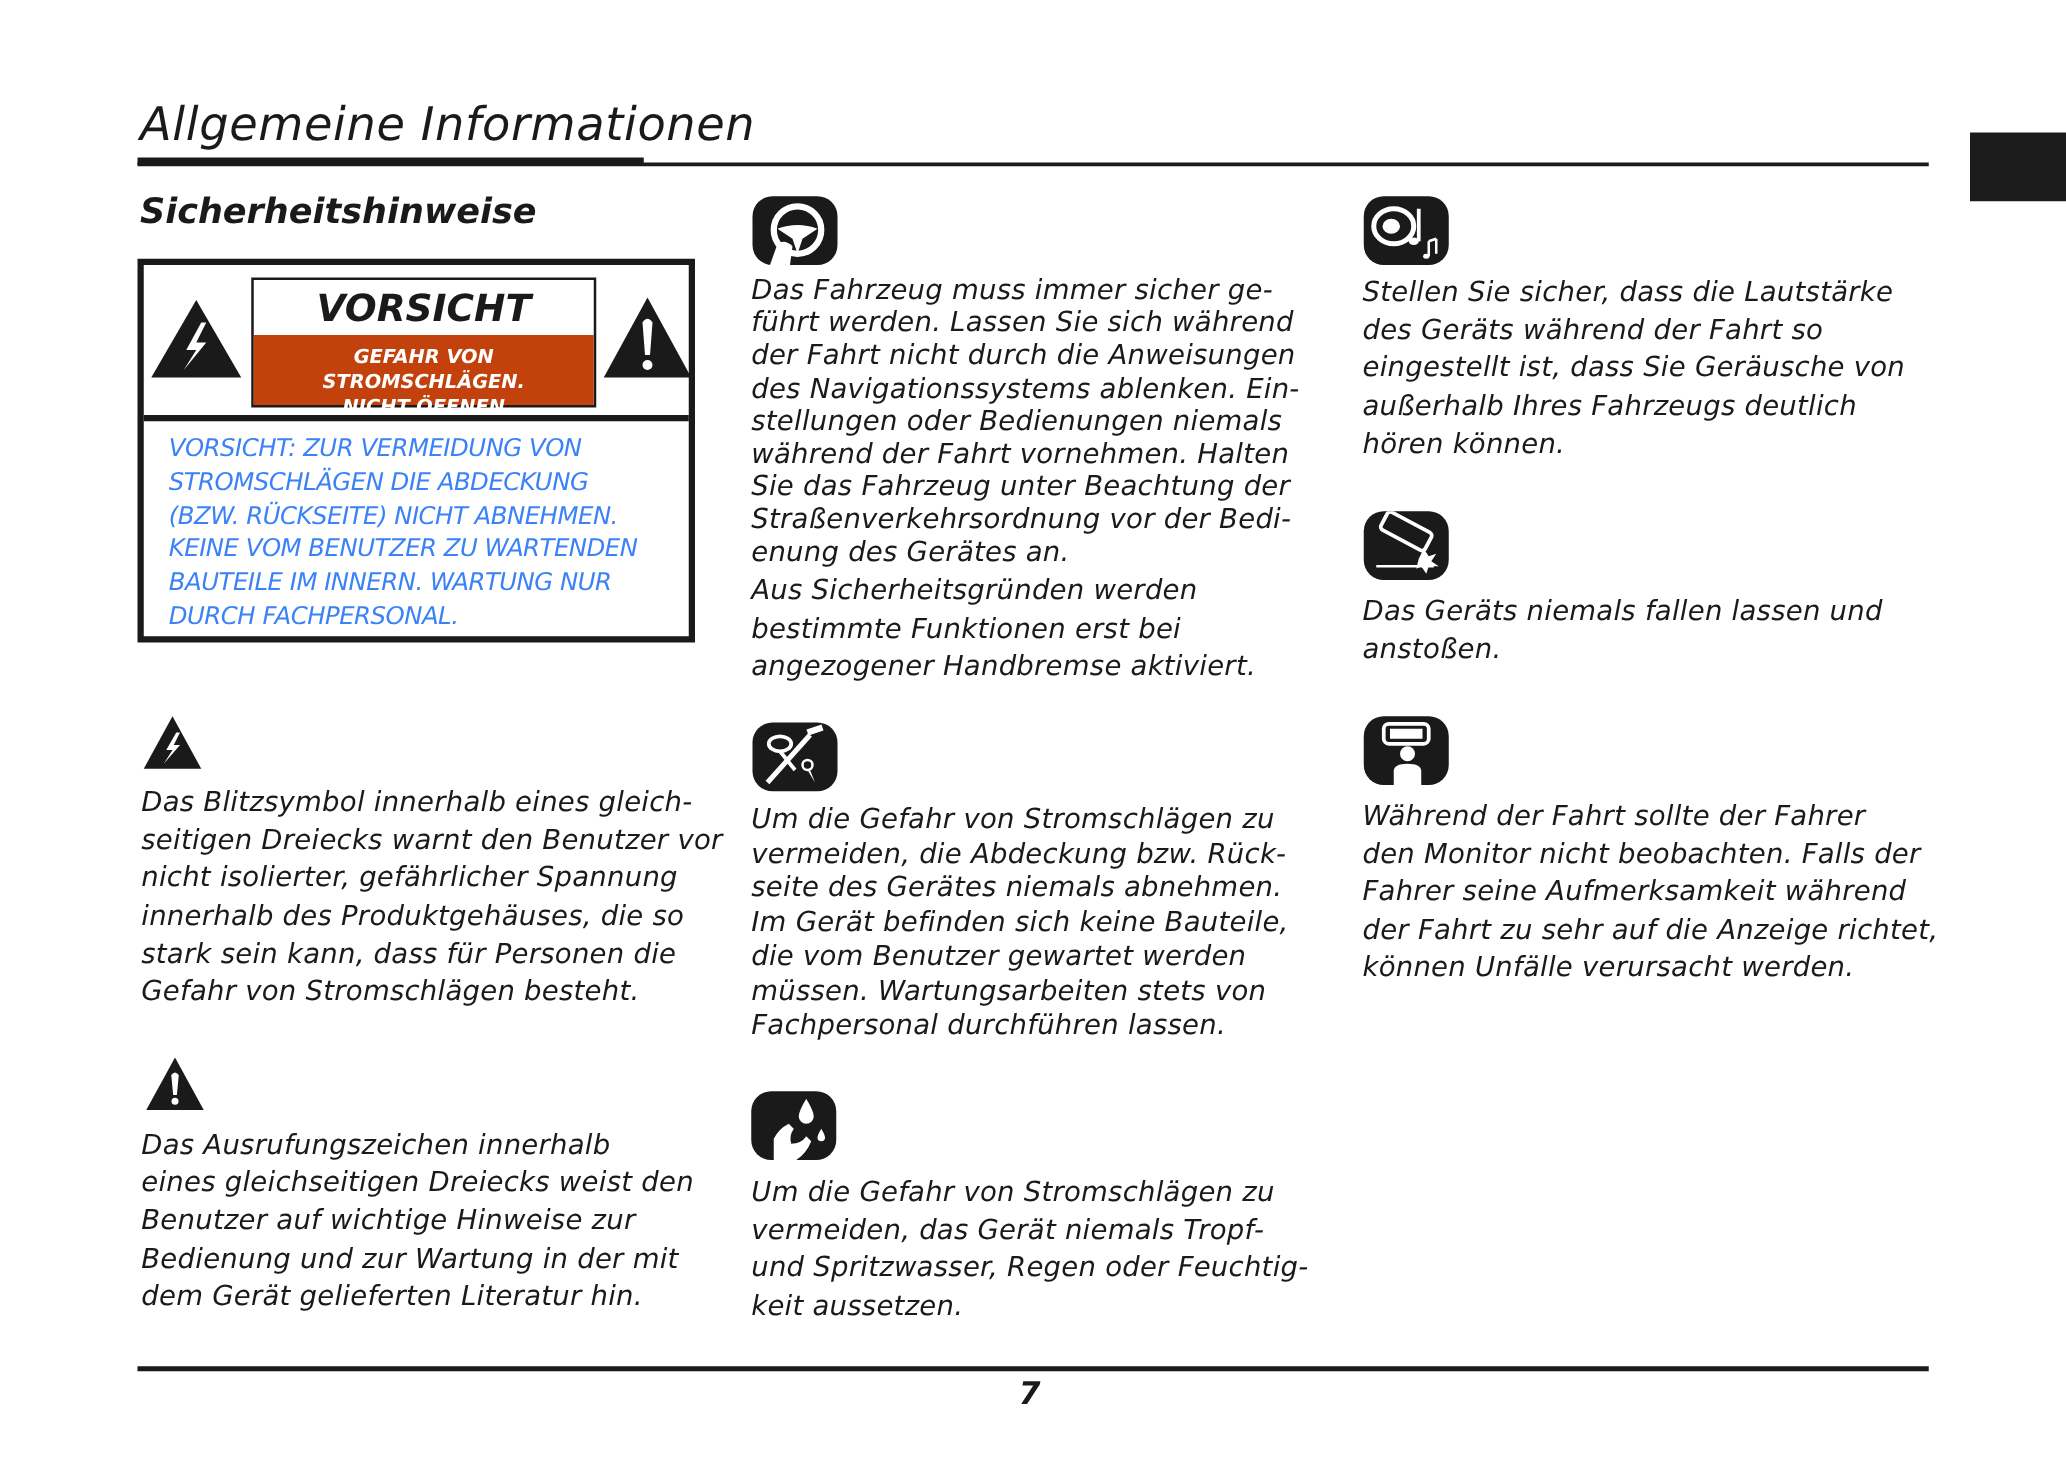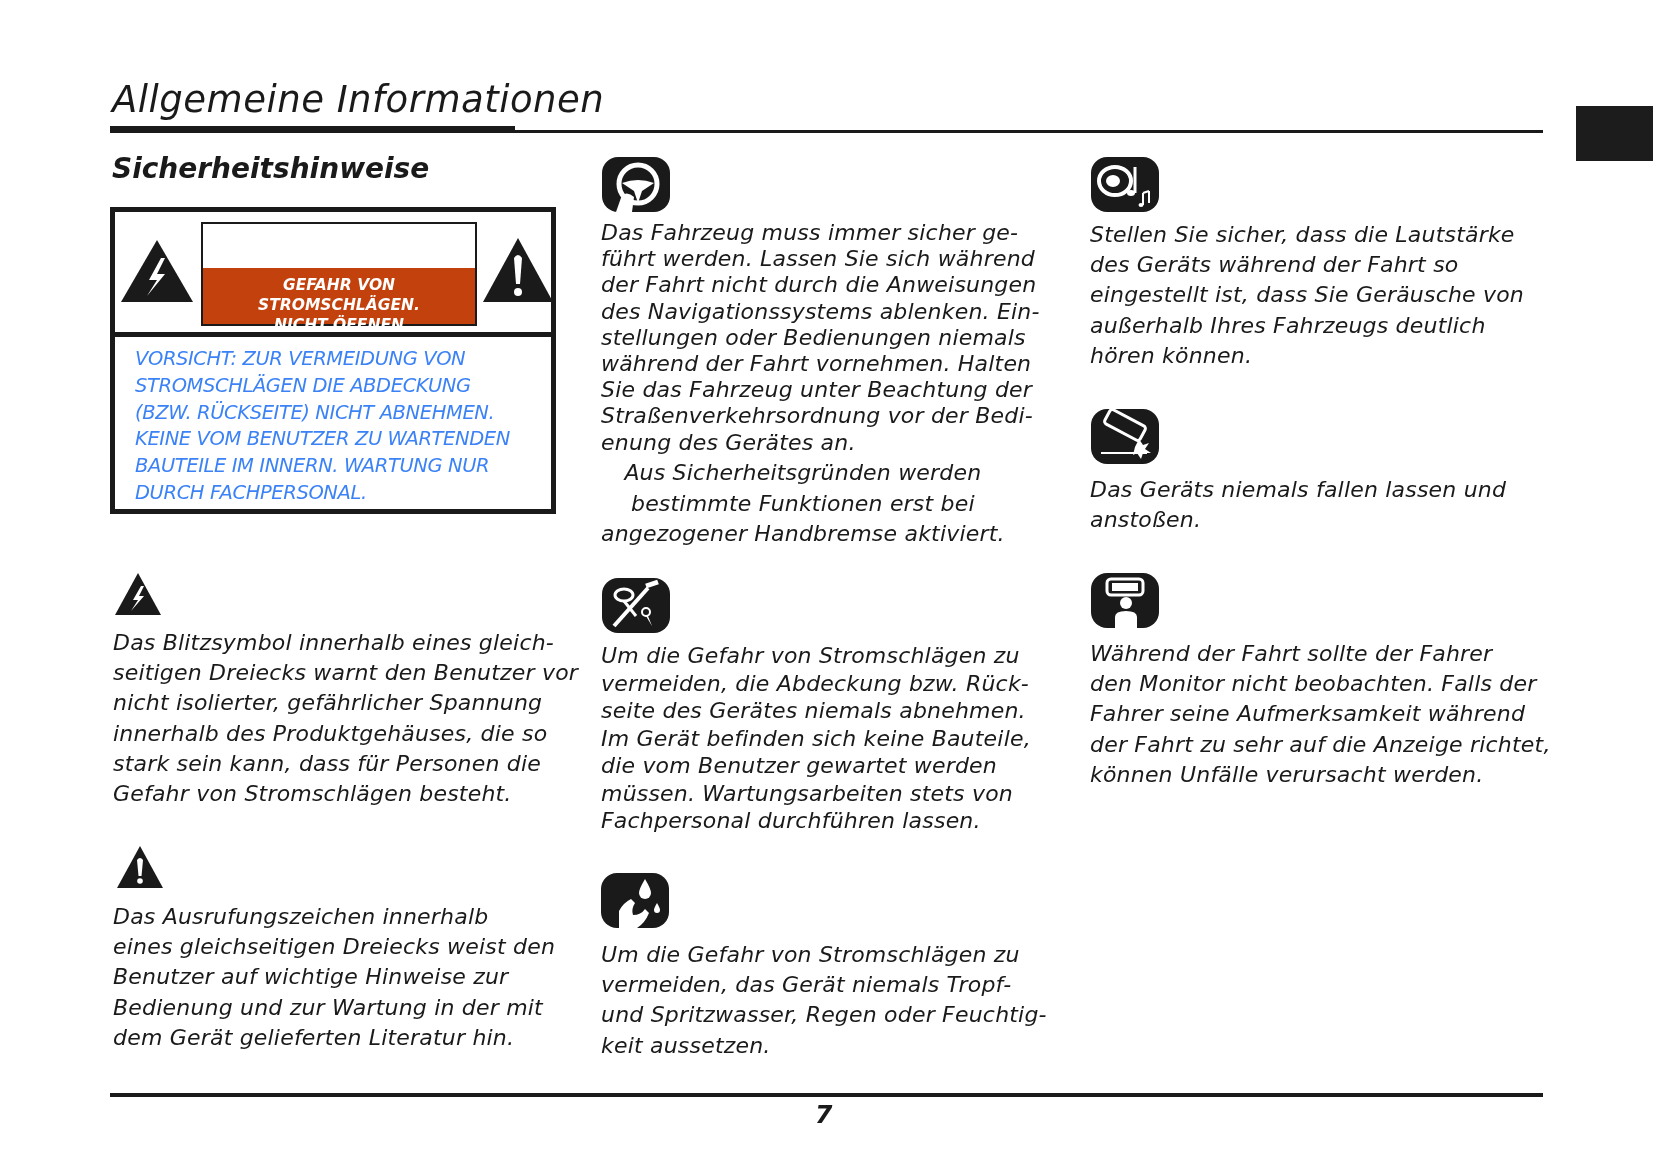--- a/index.html
+++ b/index.html
@@ -39,20 +39,21 @@
 
 <div class="abs caution-box">
   <div class="caution-top">
     <span class="tri-left">
       <svg width="76" height="66" viewBox="0 0 76 66">
         <polygon points="38,2 74,64 2,64" fill="#1a1a1a"></polygon>
         <polygon points="42,20 30,42 38,42 28,58 46,36 38,36 46,20" fill="#fff"></polygon>
       </svg>
     </span>
     <div class="vorsicht-panel">
+      <div class="vorsicht-word">VORSICHT</div>
       <div class="vorsicht-black">
         <div>GEFAHR VON STROMSCHLÄGEN.</div>
         <div>NICHT ÖFFNEN</div>
       </div>
     </div>
     <span class="tri-right">
       <svg width="74" height="68" viewBox="0 0 74 68">
         <polygon points="37,2 72,66 2,66" fill="#1a1a1a"></polygon>
         <path d="M33,22 Q37,16 41,22 L39,48 L35,48 Z" fill="#fff"></path>
         <circle cx="37" cy="56" r="4" fill="#fff"></circle>
@@ -102,21 +103,21 @@
 </div>
 <div class="abs body-text" style="left:601px;top:220px;line-height:26.2px;">Das Fahrzeug muss immer sicher ge-
 führt werden. Lassen Sie sich während
 der Fahrt nicht durch die Anweisungen
 des Navigationssystems ablenken. Ein-
 stellungen oder Bedienungen niemals
 während der Fahrt vornehmen. Halten
 Sie das Fahrzeug unter Beachtung der
 Straßenverkehrsordnung vor der Bedi-
 enung des Gerätes an.</div>
-<div class="abs body-text" style="left:601px;top:458px;line-height:30.5px;text-align:center;">Aus Sicherheitsgründen werden
+<div class="abs body-text" style="left:601px;top:458px;line-height:30.5px;">Aus Sicherheitsgründen werden
 bestimmte Funktionen erst bei
 angezogener Handbremse aktiviert.</div>
 
 <div class="icon-box" style="left:602px;top:578px;">
   <svg width="68" height="55" viewBox="0 0 68 55">
     <line x1="12" y1="48" x2="46" y2="10" stroke="#fff" stroke-width="4"></line>
     <line x1="44" y1="8" x2="56" y2="4" stroke="#fff" stroke-width="5"></line>
     <ellipse cx="22" cy="17" rx="9" ry="6" fill="none" stroke="#fff" stroke-width="3"></ellipse>
     <line x1="22" y1="23" x2="34" y2="38" stroke="#fff" stroke-width="3"></line>
     <circle cx="44" cy="34" r="4" fill="none" stroke="#fff" stroke-width="2"></circle>

